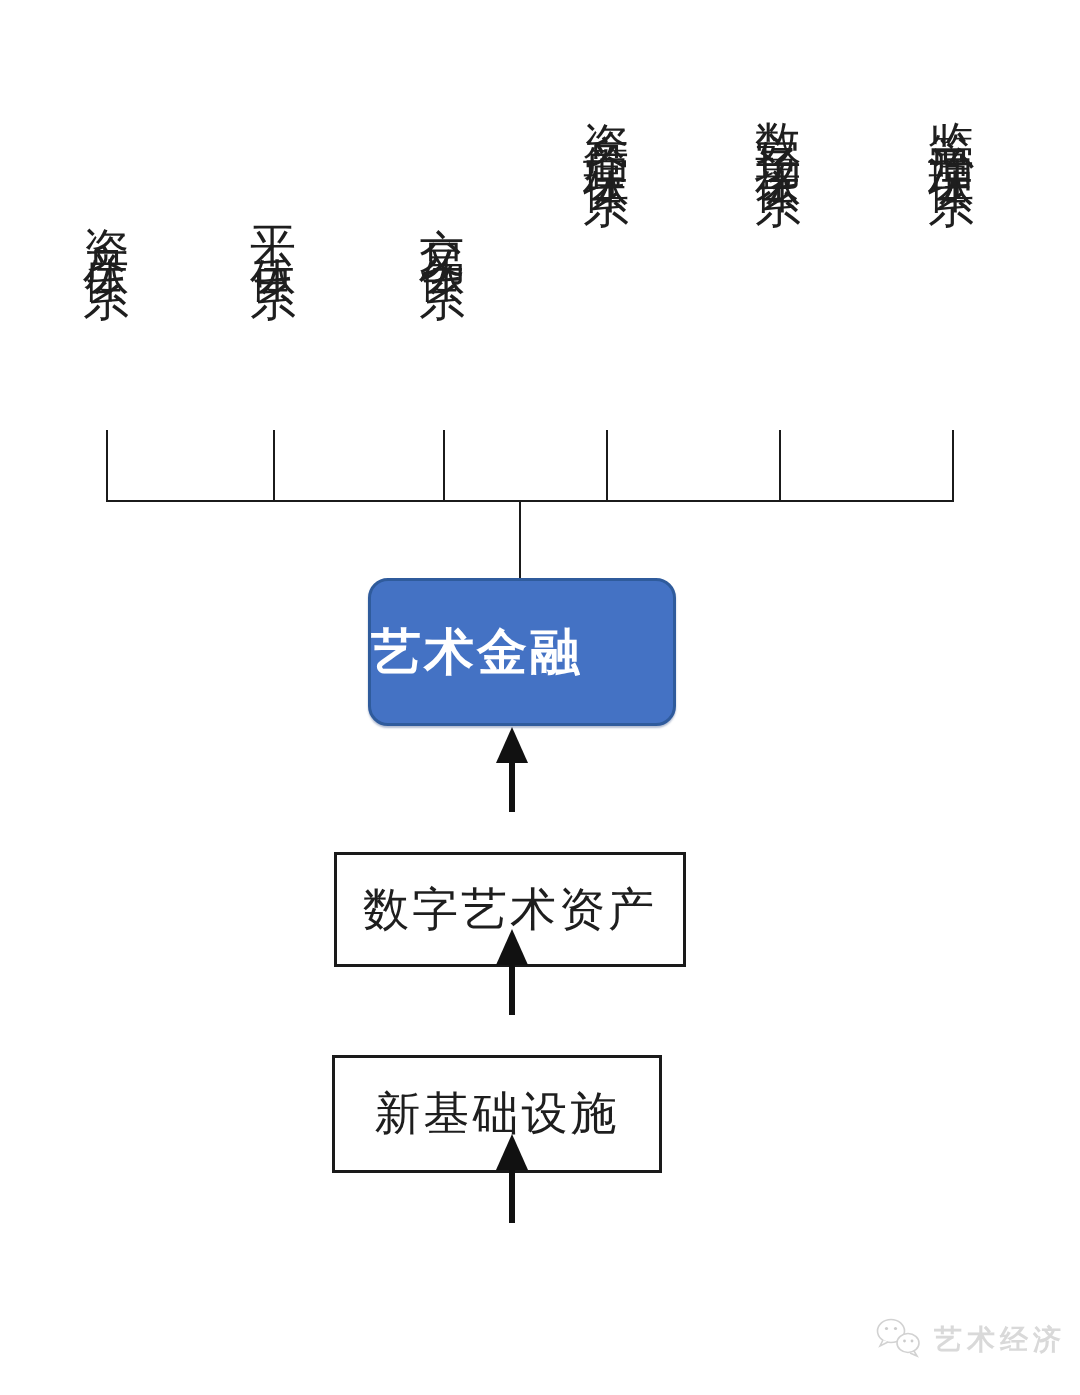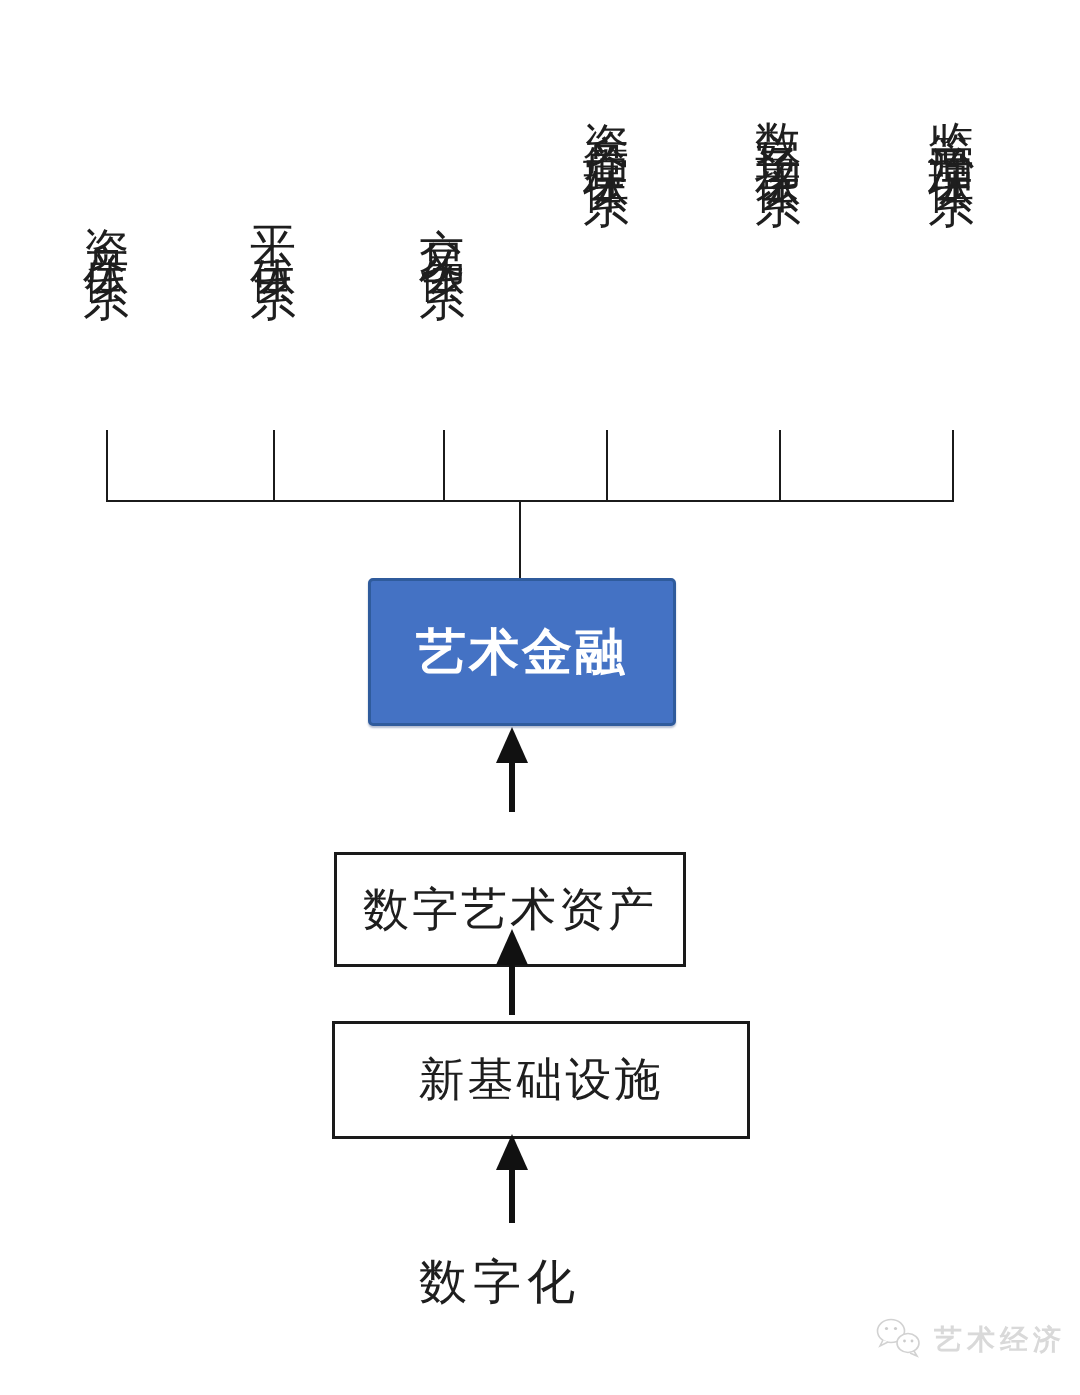--- a/index.html
+++ b/index.html
@@ -32,43 +32,43 @@
   .hline { left: 106px; top: 500px; width: 848px; height: 2px; }
   .stem  { left: 519px; top: 502px; width: 2px; height: 76px; }
 
   
   .blue-box {
     position: absolute;
     left: 368px; top: 578px;
     width: 308px; height: 148px;
     background: #4472c4;
     border: 3px solid #2f5b9c;
-    border-radius: 5px;
+    border-radius: 20px;
     box-sizing: border-box;
-    display: flex; align-items: center; justify-content: center;
+    display: flex; align-items: center; justify-content: flex-start;
     box-shadow: 0 2px 2px rgba(40,70,130,0.35);
   }
   .blue-box span {
     color: #ffffff;
     font-size: 50px;
     font-weight: bold;
     letter-spacing: 3px;
   }
 
   
   .white-box {
     position: absolute;
     background: #ffffff;
     border: 3px solid #1a1a1a;
     box-sizing: border-box;
     display: flex; align-items: center; justify-content: center; margin-top: 40px;
   }
   .white-box span { font-size: 46px; color: #1e1e1e; letter-spacing: 3px; }
   .box1 { left: 334px; top: 812px;  width: 352px; height: 115px; }
-  .box2 { left: 332px; top: 981px; width: 418px; height: 118px; }
+  .box2 { left: 332px; top: 1015px; width: 330px; height: 118px; }
 
   
   .arrow-head {
     position: absolute;
     left: 496px;
     width: 0; height: 0;
     border-left: 16px solid transparent;
     border-right: 16px solid transparent;
     border-bottom: 36px solid #111111;
   }
@@ -136,21 +136,20 @@
   <div class="arrow-head a2-head"></div>
   <div class="arrow-shaft a2-shaft"></div>
 
   <div class="white-box box2">
     <span>新基础设施</span>
   </div>
 
   <div class="arrow-head a3-head"></div>
   <div class="arrow-shaft a3-shaft"></div>
 
-  <div class="bottom-label">数字化</div>
 
   <div class="watermark">
     <span>
       <svg width="54" height="44" viewBox="0 0 54 44">
         <g fill="#ffffff" stroke="#d2d2d2" stroke-width="1.6">
           <ellipse cx="17" cy="15" rx="13.5" ry="11.5"></ellipse>
           <path d="M9 24 L6 30 L14 26 Z" stroke="none" fill="#ffffff"></path>
           <path d="M9 24 L6 30 L14 26" fill="none"></path>
           <ellipse cx="34" cy="27" rx="11" ry="9.5"></ellipse>
           <path d="M40 35 L43 40 L36 37" fill="none"></path>

